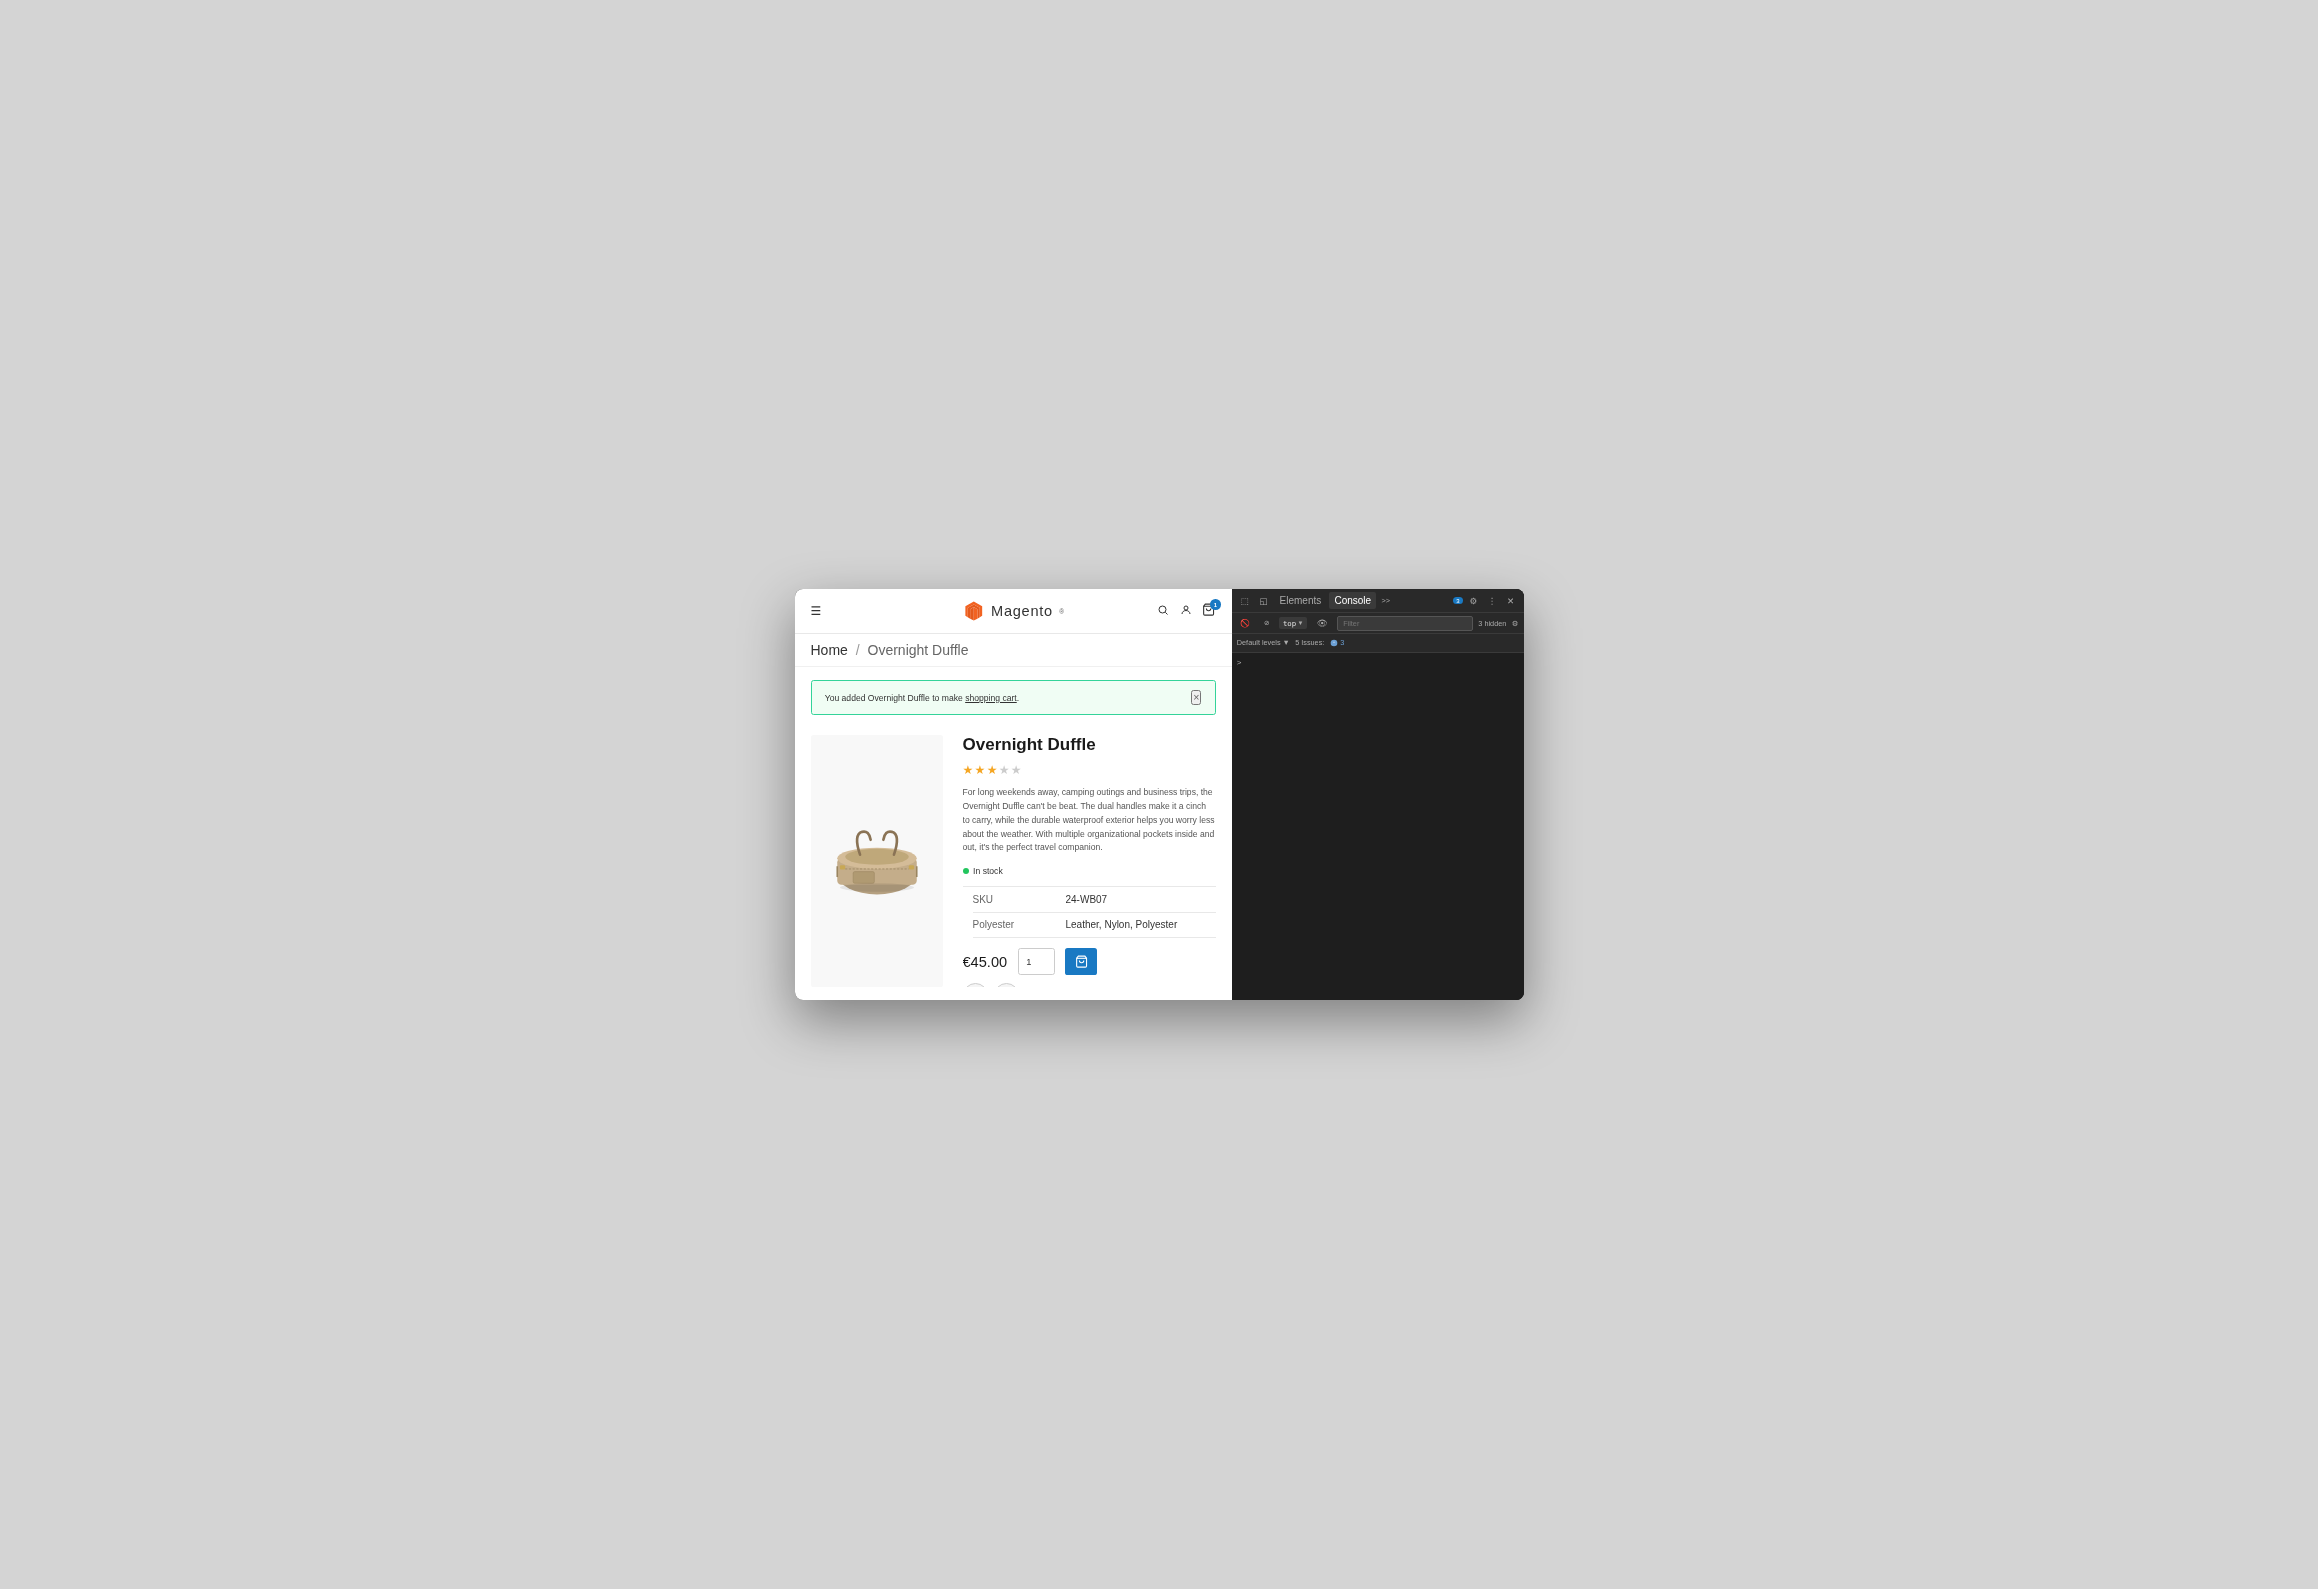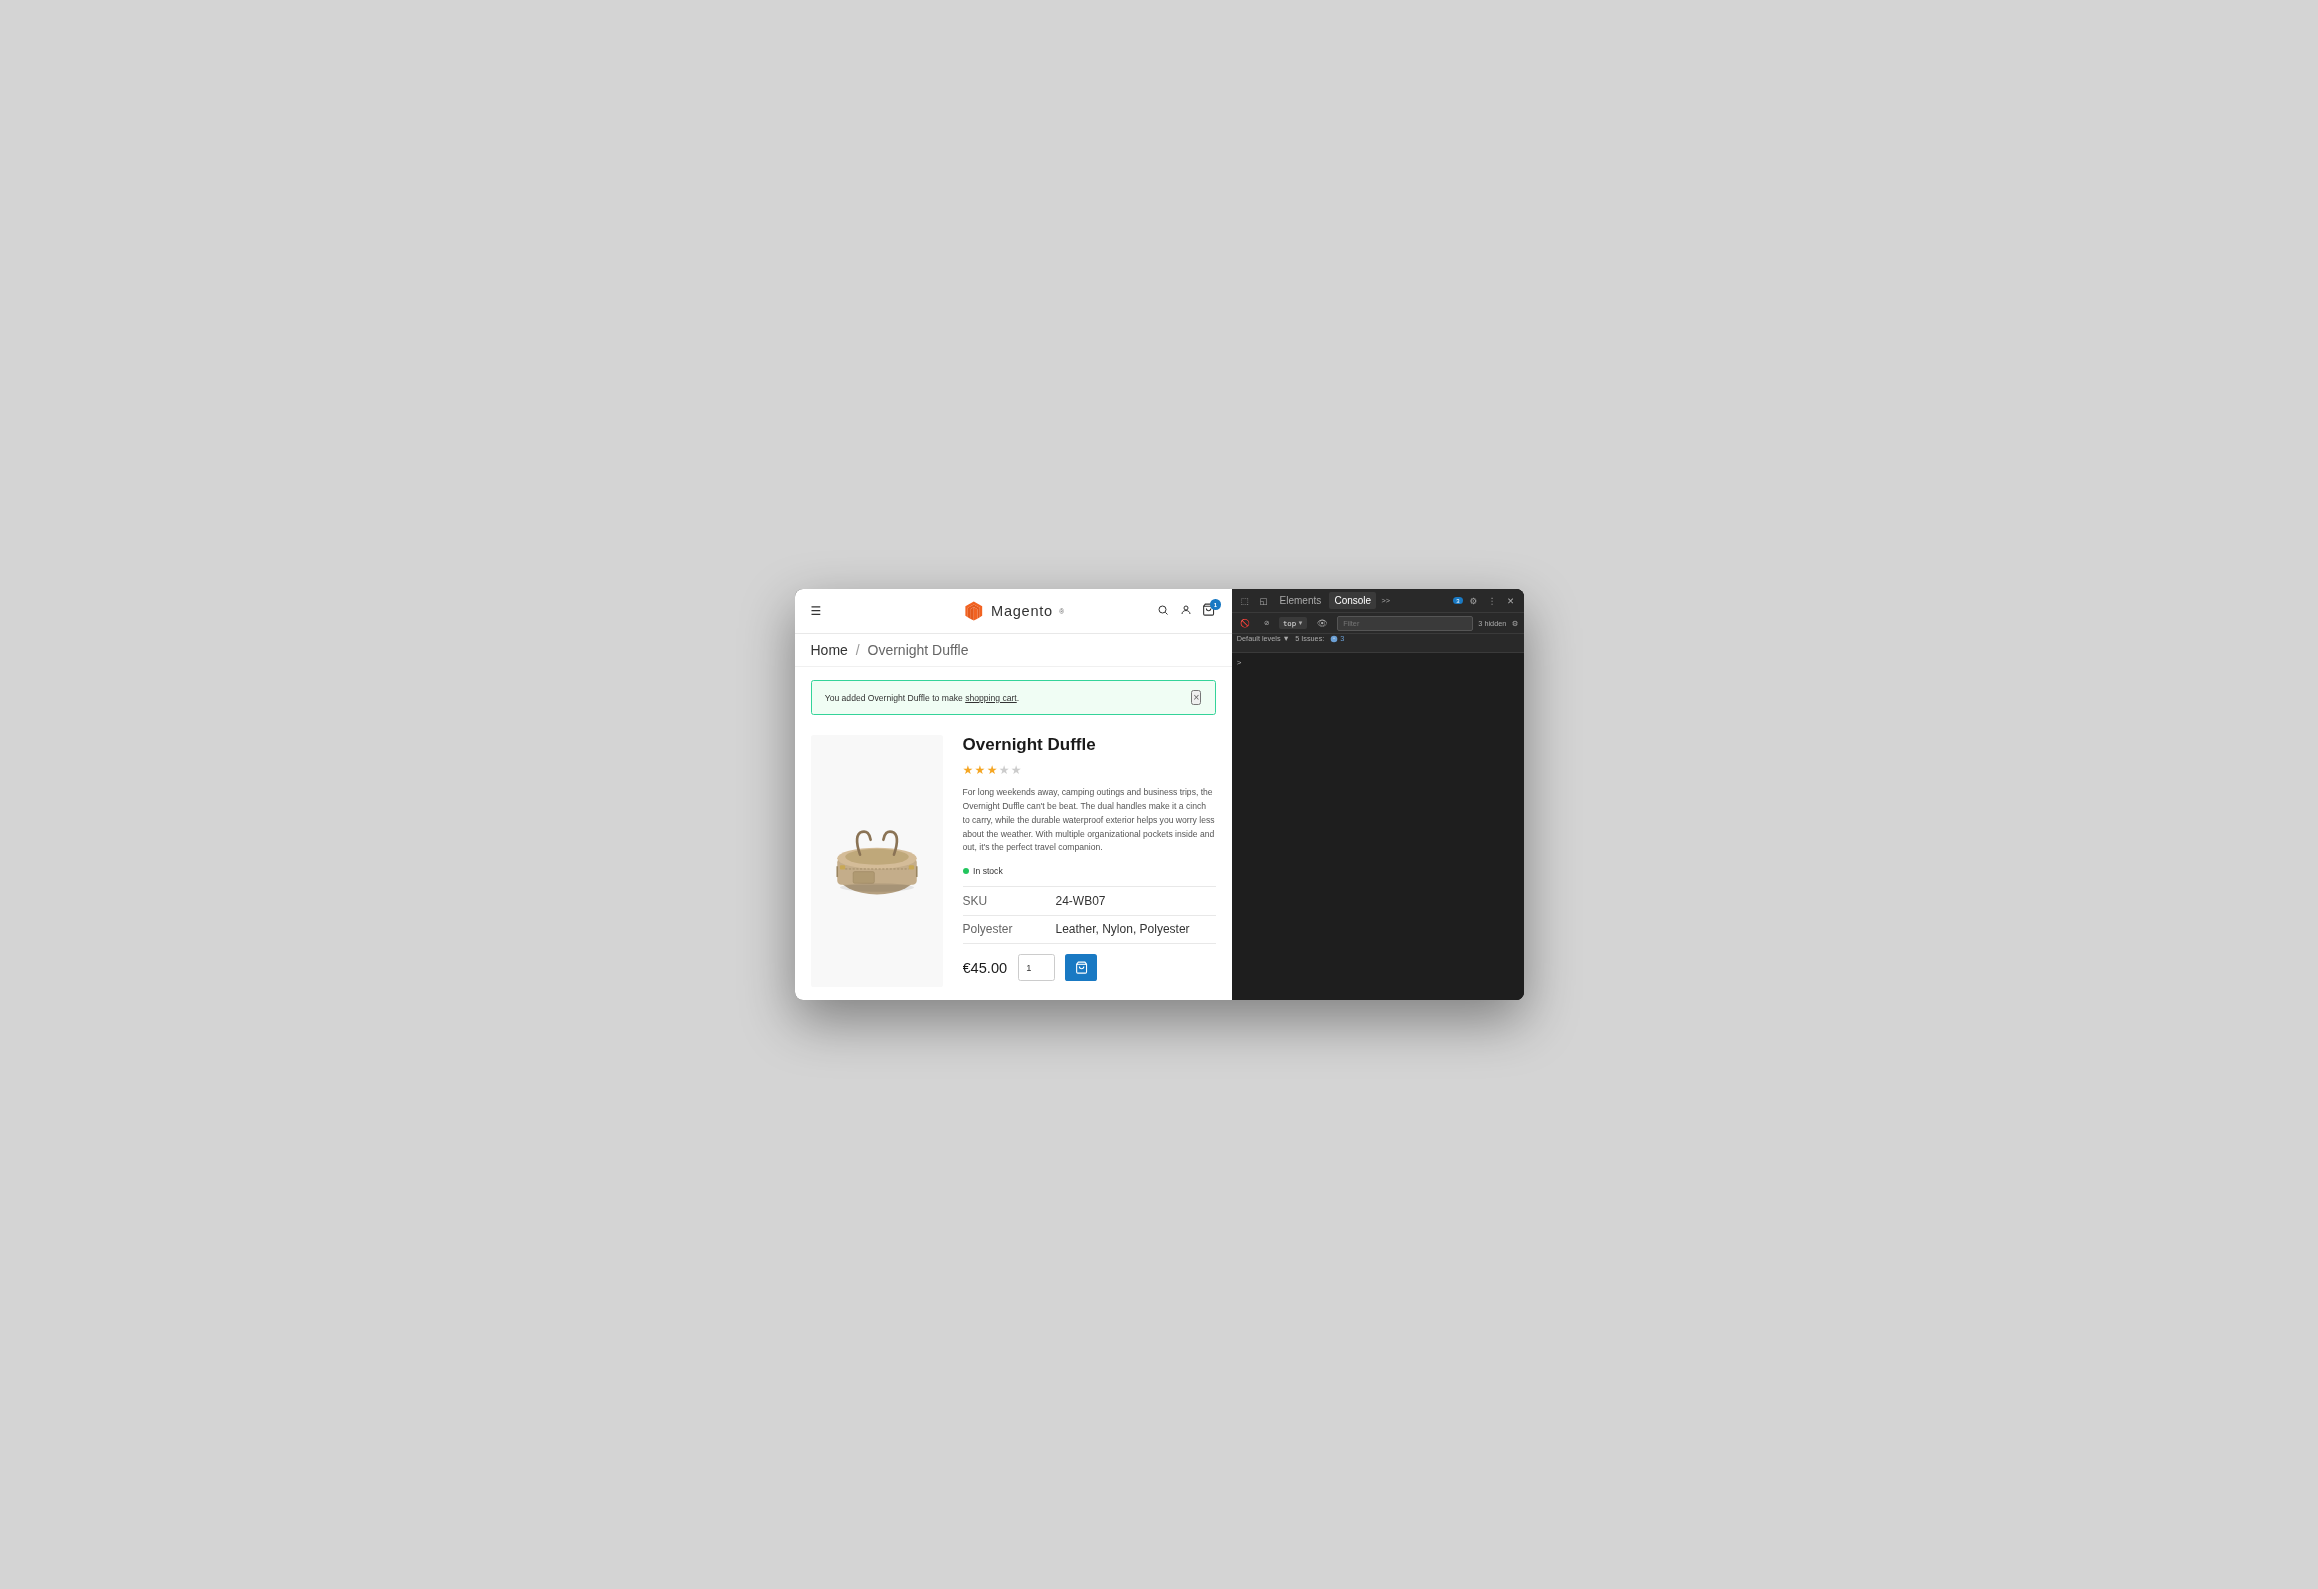--- a/index.html
+++ b/index.html
@@ -225,21 +225,22 @@
 
     .product-specs {
       border-top: 0.7px solid #e8e8e8;
       margin-bottom: 10.6px;
     }
 
     .spec-row {
       display: flex;
       padding: 6.6px 0;
       border-bottom: 0.7px solid #e8e8e8;
-      font-size: 12px;
+      font-size: 10px;
+      margin-left: 10px;
     }
 
     .spec-label {
       width: 93px;
       color: #666;
       flex-shrink: 0;
     }
 
     .spec-value {
       color: #333;
@@ -392,21 +393,21 @@
     .devtools-settings-btn {
       background: none;
       border: none;
       color: #aaa;
       font-size: 7.3px;
       cursor: pointer;
     }
 
     .devtools-levels-toolbar {
       display: flex;
-      align-items: flex-start;
+      align-items: center;
       padding: 0 5.3px;
       height: 18.5px;
       background: #292929;
       border-bottom: 0.7px solid #3a3a3a;
       gap: 5.3px;
     }
 
     .devtools-levels-btn {
       background: none;
       border: none;

